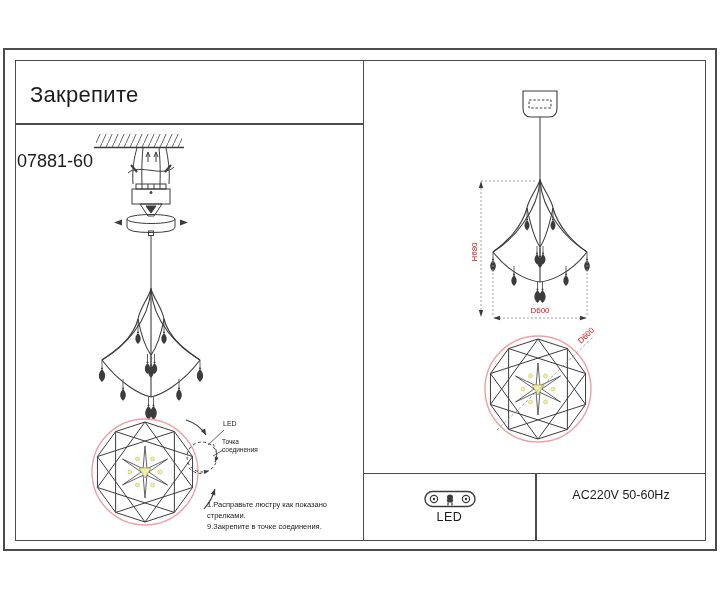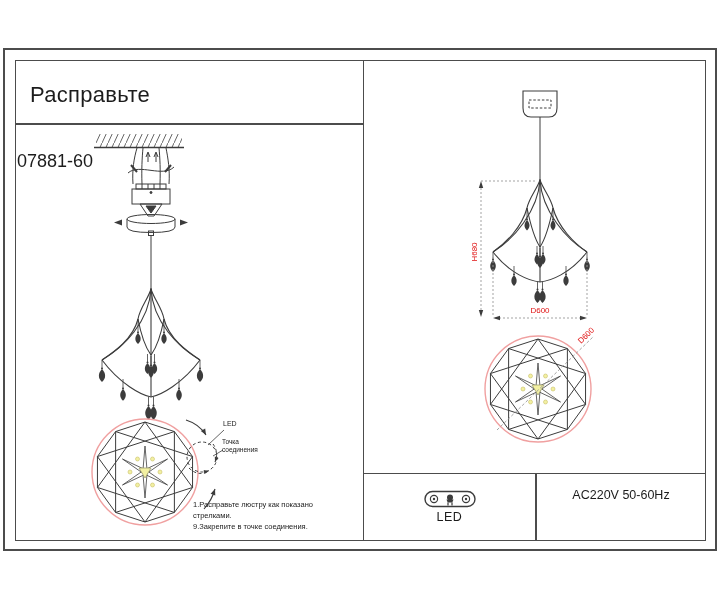--- a/index.html
+++ b/index.html
@@ -13,41 +13,41 @@
   .line-title{position:absolute;left:15px;top:123px;width:348px;height:1.5px;background:#4c4c4c;}
   .line-footer{position:absolute;left:363px;top:472.5px;width:343px;height:1.5px;background:#4c4c4c;}
   .divider-footer{position:absolute;left:535px;top:473px;width:1.5px;height:68px;background:#4c4c4c;}
   .title{position:absolute;left:30px;top:82px;font-size:22px;letter-spacing:0.3px;}
   .model{position:absolute;left:17px;top:151px;font-size:18px;}
   svg.draw{position:absolute;}
   #left-svg{left:15px;top:123px;}
   #right-svg{left:363px;top:60px;}
   .label-led{position:absolute;left:223px;top:420px;font-size:7px;}
   .label-point{position:absolute;left:222px;top:438px;width:46px;font-size:6.5px;line-height:1.2;}
-  .instructions{position:absolute;left:193px;top:500px;width:152px;font-size:7.5px;line-height:1.45;color:#222;}
+  .instructions{position:absolute;left:207px;top:500px;width:152px;font-size:7.5px;line-height:1.45;color:#222;}
   .led-cell{position:absolute;left:364px;top:475px;width:171px;height:64px;display:flex;
             flex-direction:column;align-items:center;justify-content:center;gap:2px;}
   .led-text{font-size:12.5px;letter-spacing:0.5px;}
   .ac-cell{position:absolute;left:537px;top:475px;width:168px;height:48px;display:flex;
            align-items:center;justify-content:center;font-size:12.5px;padding-bottom:8px;box-sizing:border-box;}
   .dim-text{font-size:8px;font-family:"Liberation Sans","DejaVu Sans",sans-serif;}
 </style>
 </head>
 <body>
 
 <div class="sheet">
 
   <div class="frame-outer"></div>
   <div class="frame-inner"></div>
   <div class="divider-v"></div>
   <div class="line-title"></div>
   <div class="line-footer"></div>
   <div class="divider-footer"></div>
 
-  <div class="title">Расправьте</div>
+  <div class="title">Закрепите</div>
   <div class="model">07881-60</div>
 
   <svg id="left-svg" class="draw" width="348" height="418" viewBox="15 123 348 418">
     <defs>
       <pattern id="hatch" width="6" height="13" patternUnits="userSpaceOnUse">
         <line x1="6" y1="0" x2="0" y2="13" stroke="#666" stroke-width="1"></line>
       </pattern>
     </defs>
 
     <g>

